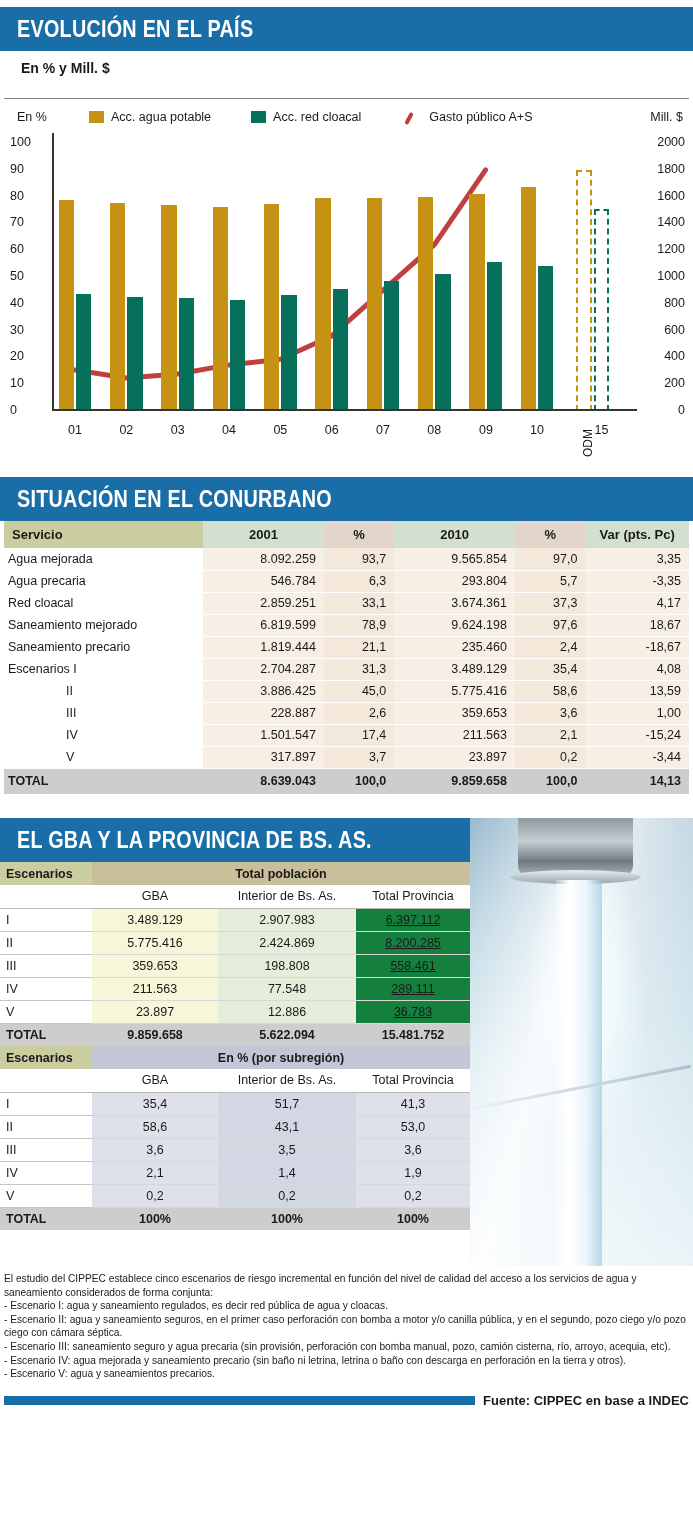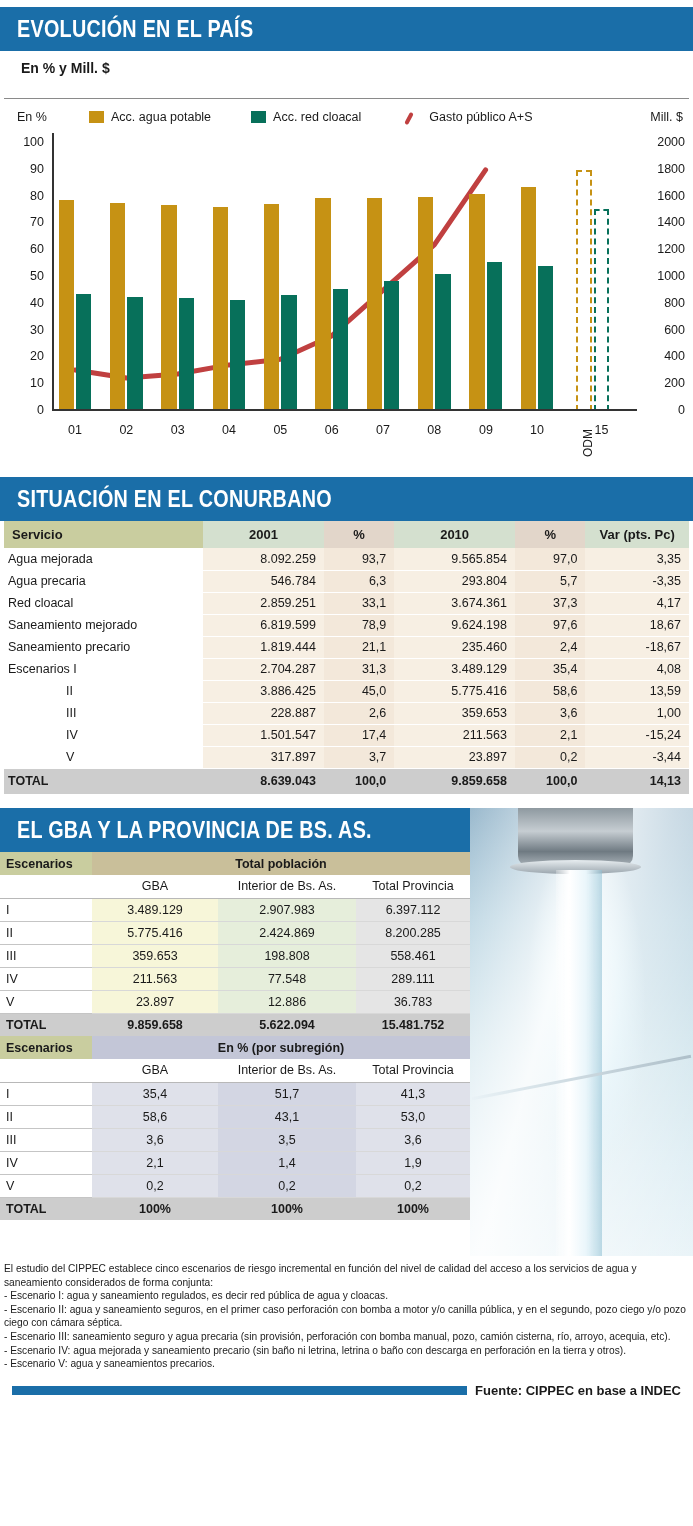--- a/index.html
+++ b/index.html
@@ -46,21 +46,21 @@
     content:""; position:absolute; left:2px; top:1px;
     width:4px; height:13px; background:#c04040;
     border-radius:2px; transform:rotate(28deg);
   }
   .legend .gap1 { width:40px; }
   .legend .gap2 { width:44px; }
   .legend .lg-axis-r { margin-left:auto; }
 
   #chart { position:relative; height:330px; margin:2px 4px 0 4px; }
   .ax-l, .ax-r {
-    position:absolute; font-size:12.5px; width:34px; text-align:right;
+    position:absolute; font-size:12.5px; width:34px; 
   }
   .ax-l { left:6px; }
   .ax-r { right:4px; text-align:right; width:40px; }
   .plot {
     position:absolute; left:48px; right:52px; top:10px; bottom:52px;
   }
   .bar {
     position:absolute; bottom:0;
   }
   .bar.gold { background:#c69214; }
@@ -95,21 +95,21 @@
   .t2 tbody td.name { text-align:left; background:#fff; padding-left:4px;
      border-bottom:1.5px solid #fff; }
   .t2 tbody td.name.ind { padding-left:62px; }
   .t2 tbody td.g { background:#f7efe3; }
   .t2 tbody td.p { background:#f3e8da; }
   .t2 tfoot td { background:#cdcdcd; font-weight:bold; text-align:right;
      height:26px; }
   .t2 tfoot td.name { text-align:left; padding-left:4px; }
 
   
-  #sec3 { margin-top:14px; position:relative; height:448px; }
+  #sec3 { margin-top:24px; position:relative; height:448px; }
   #sec3 .band { height:44px; padding-left:17px; width:470px; }
   .photo {
     position:absolute; right:0; top:0; width:223px; height:448px;
     background:
       linear-gradient(105deg, rgba(255,255,255,.0) 0%, rgba(255,255,255,.85) 38%, rgba(255,255,255,.5) 60%, rgba(255,255,255,0) 100%),
       radial-gradient(ellipse 60px 180px at 52% 45%, #f2fafd 0%, #d8eef6 55%, rgba(216,238,246,0) 100%),
       linear-gradient(180deg, #9ab9cd 0%, #b6d2e0 25%, #cfe4ec 55%, #dfeef4 80%, #eaf4f8 100%);
     overflow:hidden;
   }
   .photo .spout {
@@ -140,37 +140,37 @@
     padding-left:6px; font-size:12.5px;
   }
   .t3 .grp-tan { background:#c9bf9a; font-weight:bold; text-align:center; }
   .t3 .grp-lav { background:#c3c6d7; font-weight:bold; text-align:center; }
   .t3 .colhd { text-align:center; background:#fff; border-bottom:1px solid #b8b8b8; }
   .t3 .rowlab { text-align:left; padding-left:6px; background:#fff;
      border-bottom:1px solid #c5c5c5; width:92px; }
   .t3 td.v { text-align:center; border-bottom:1px solid #d8d8d8; }
   .t3 td.y1 { background:#f7f6d9; }
   .t3 td.y2 { background:#e6eedb; }
-  .t3 td.y3 { background:#e5e5e5; }
+  .t3 td.y3 { background:#15803d;text-decoration:underline; }
   .t3 td.l1 { background:#dfe1ea; }
   .t3 td.l2 { background:#d3d6e3; }
   .t3 td.l3 { background:#dfe1ea; }
   .t3 tr.tot td { background:#cdcdcd; font-weight:bold; text-align:center;
      border-bottom:none; }
   .t3 tr.tot td.rowlab { background:#cdcdcd; text-align:left; }
 
   
   #notes {
     margin:6px 4px 0 4px; font-size:10.2px; line-height:13.6px;
     width:685px;
   }
   #notes p { margin:0; }
   #src {
     margin-top:12px; display:flex; align-items:center; gap:8px;
-    padding:0 12px;
+    padding:0 4px;
   }
   #src .rule { height:9px; background:#1a6ea8; flex:1; }
   #src .txt { font-size:13px; font-weight:bold; white-space:nowrap; }
 </style>
 </head>
 <body>
 
 <div id="sec1">
   <div class="band">
     <span class="band-title">EVOLUCIÓN EN EL PAÍS</span>

